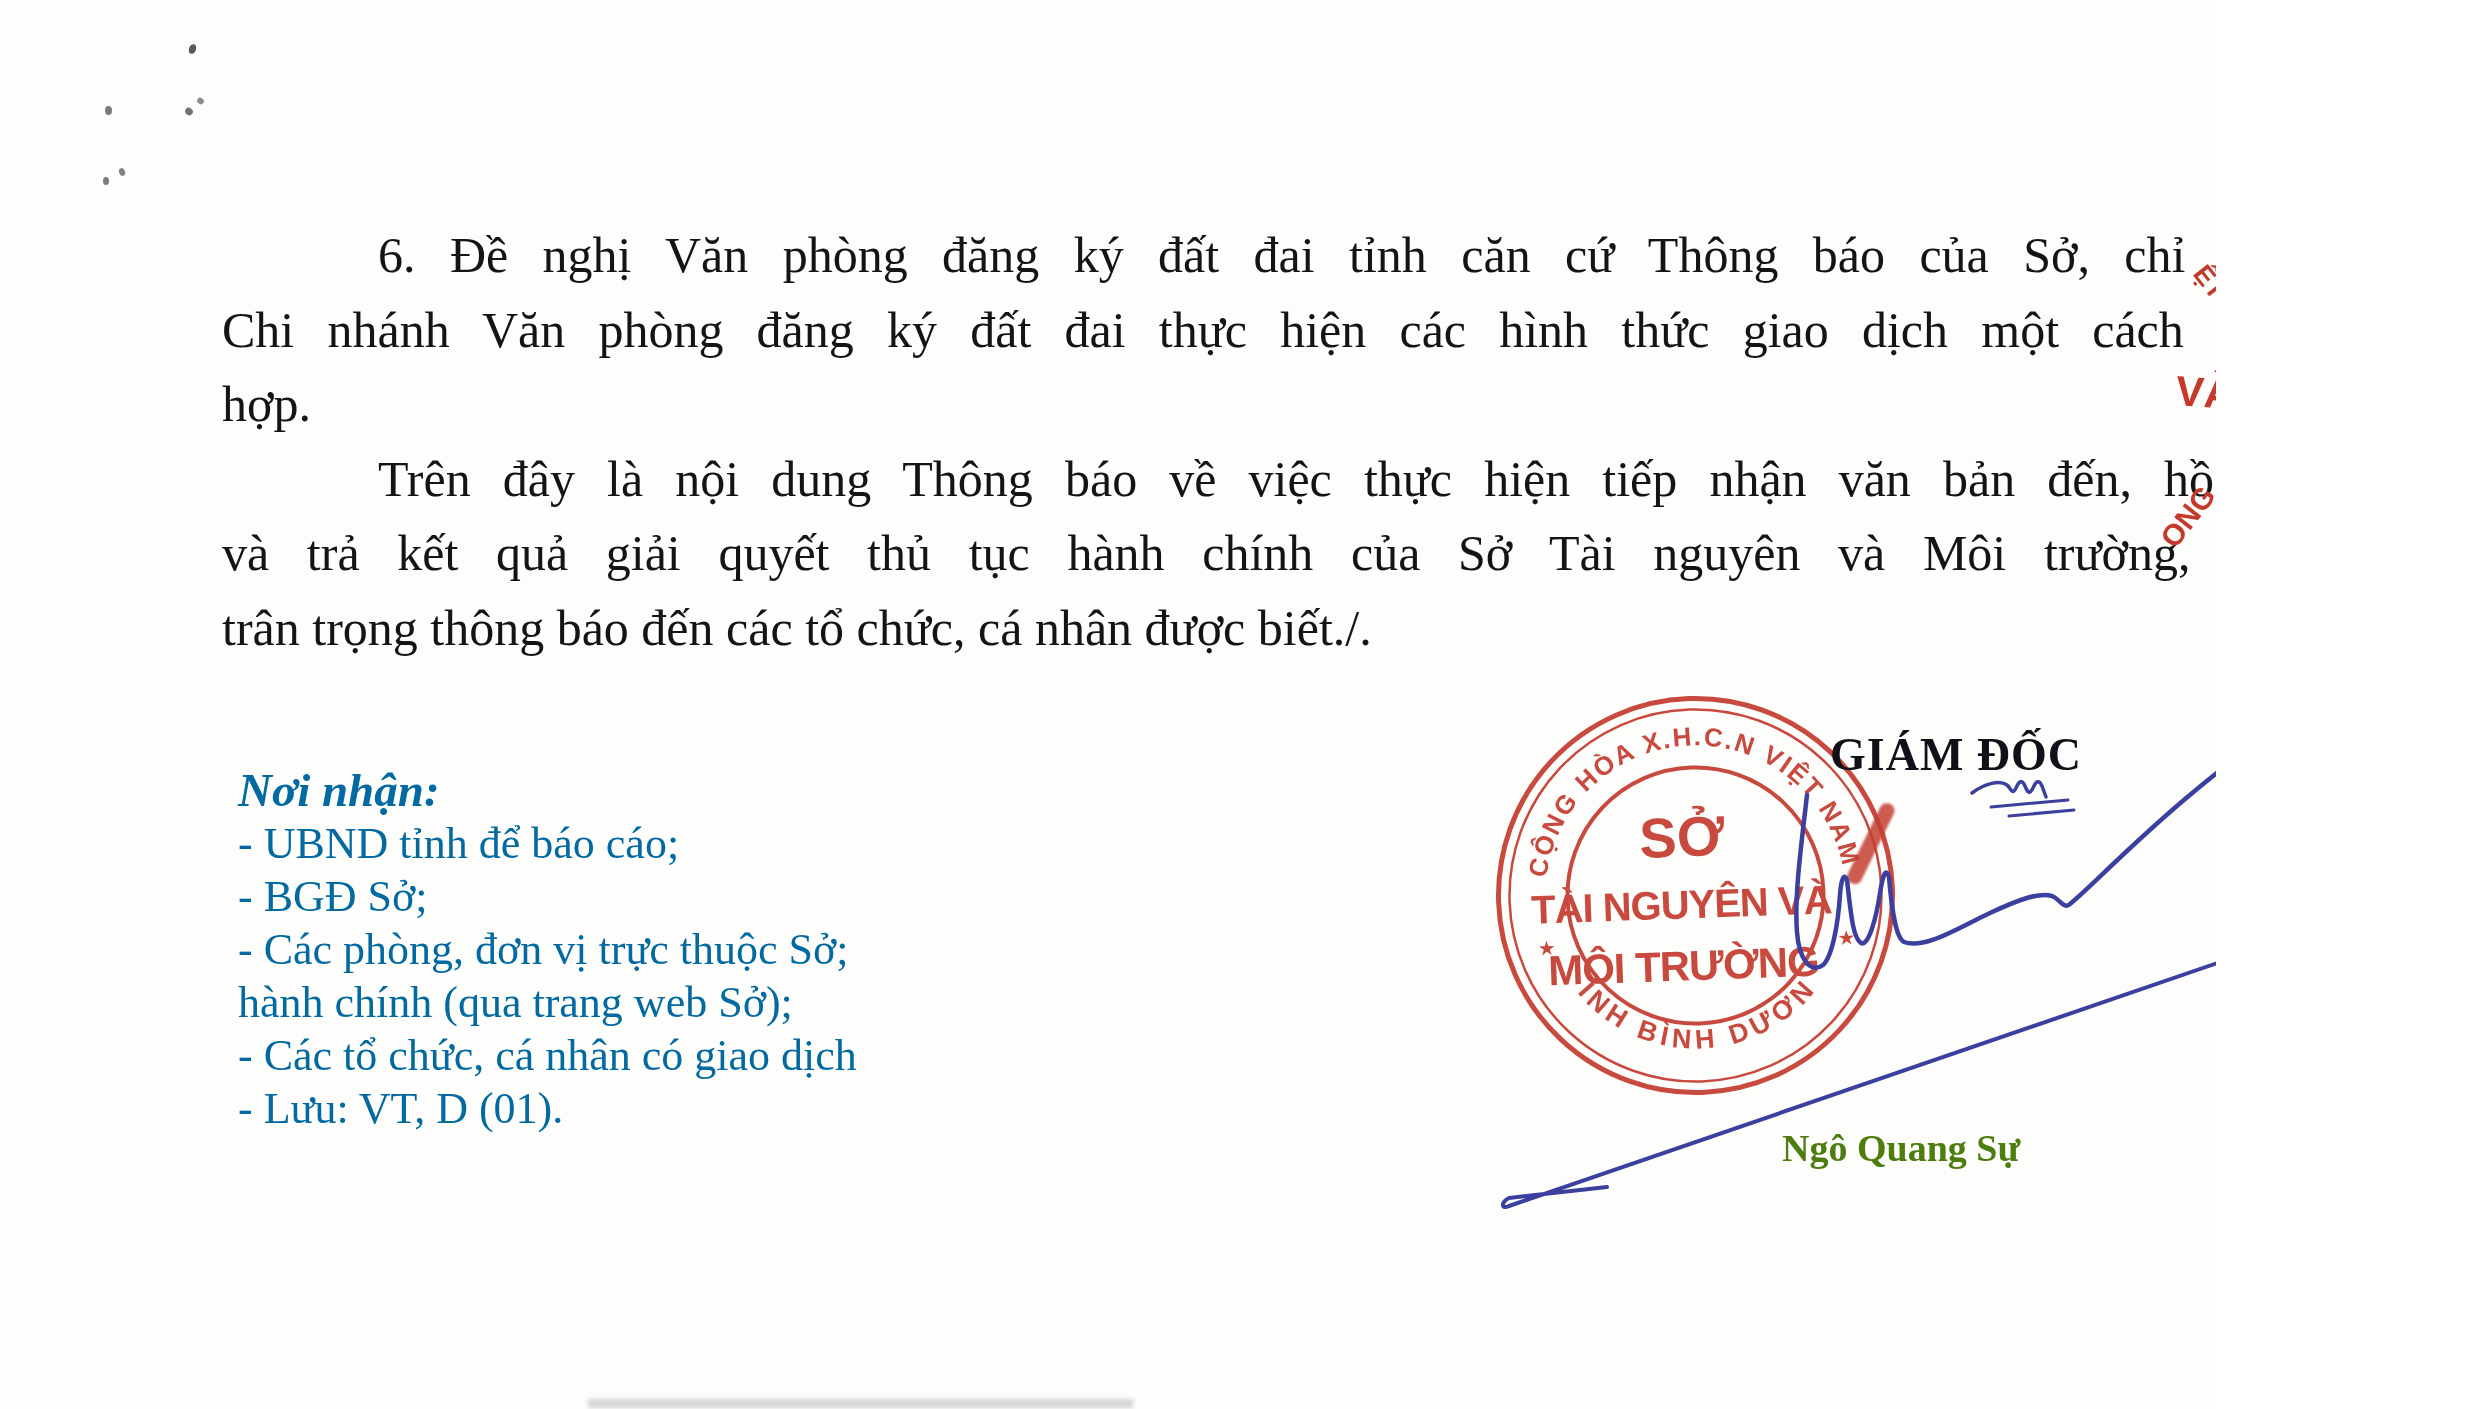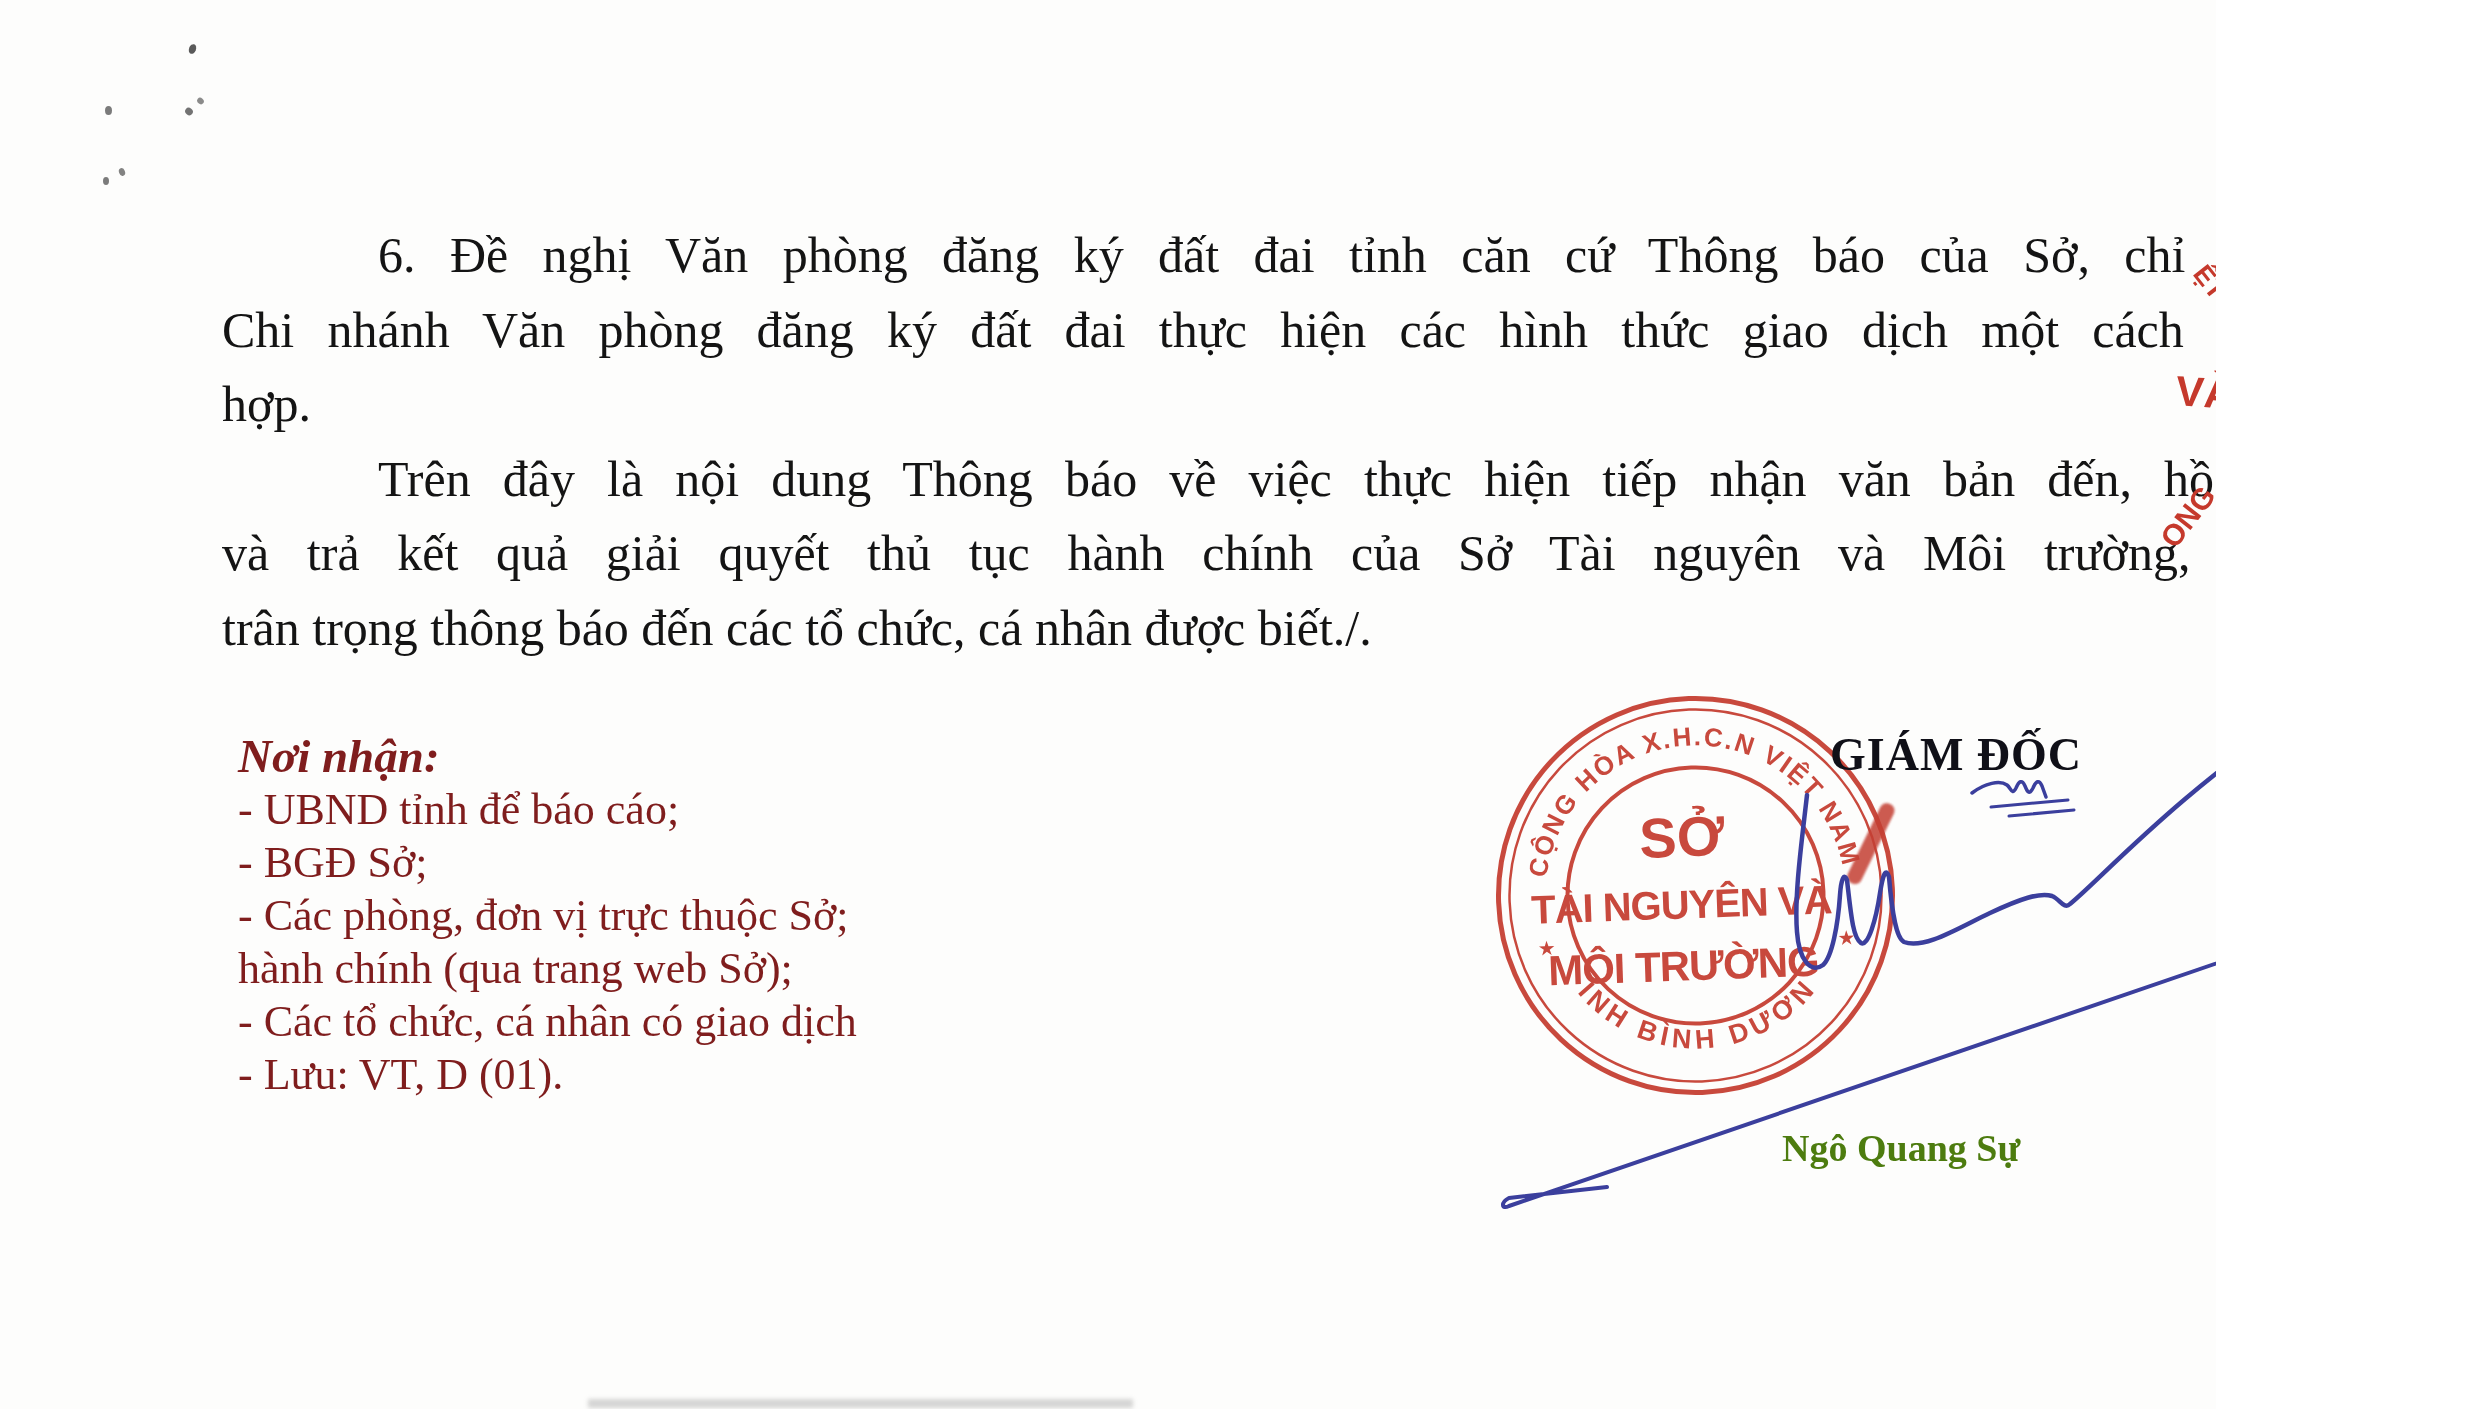--- a/index.html
+++ b/index.html
@@ -14,22 +14,22 @@
   
   .doc-body{
     position:absolute;left:222px;top:218px;width:2070px;
     font-size:50px;line-height:74.5px;color:#141414;
   }
   .doc-line{white-space:nowrap;}
   .doc-line.just{white-space:normal;text-align:justify;text-align-last:justify;}
   .doc-line.indent{text-indent:156px;}
   
   .recipients{
-    position:absolute;left:238px;top:730px;
-    font-size:44px;line-height:53px;color:#7f1d1d;
+    position:absolute;left:238px;top:764px;
+    font-size:44px;line-height:53px;color:#0369a1;
   }
   .recipients .label{font-weight:bold;font-style:italic;font-size:47px;}
   
   .director-title{
     position:absolute;left:1806px;top:728px;
     font-size:46px;font-weight:bold;letter-spacing:1px;color:#101018;margin-left:24px;
   }
   .signer-name{
     position:absolute;left:1782px;top:1126px;
     font-size:38px;font-weight:bold;color:#4d7c0f;

